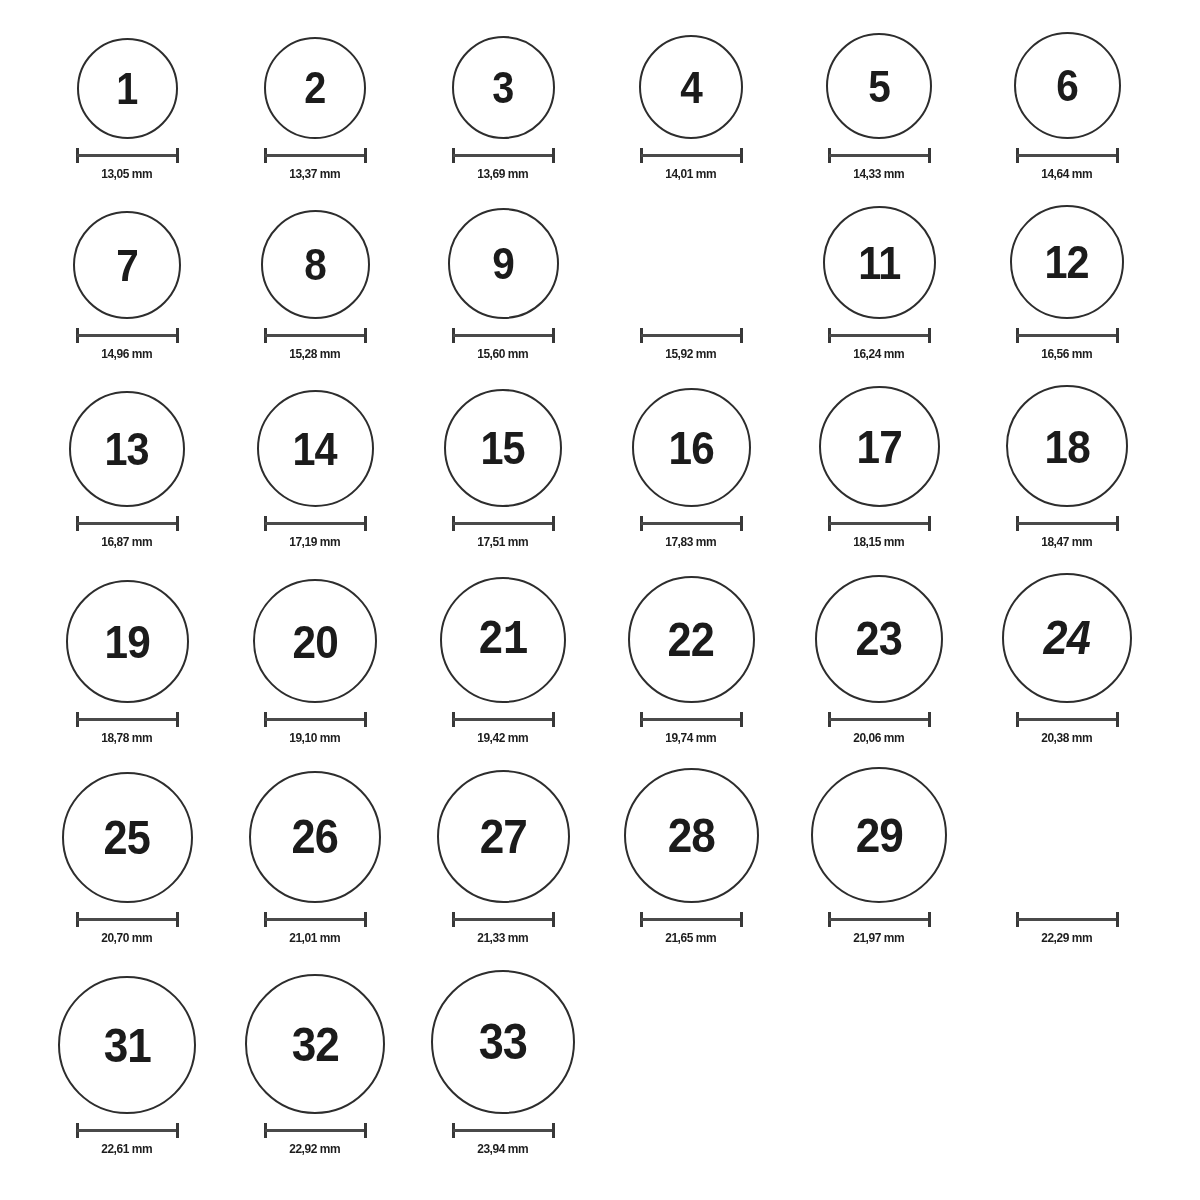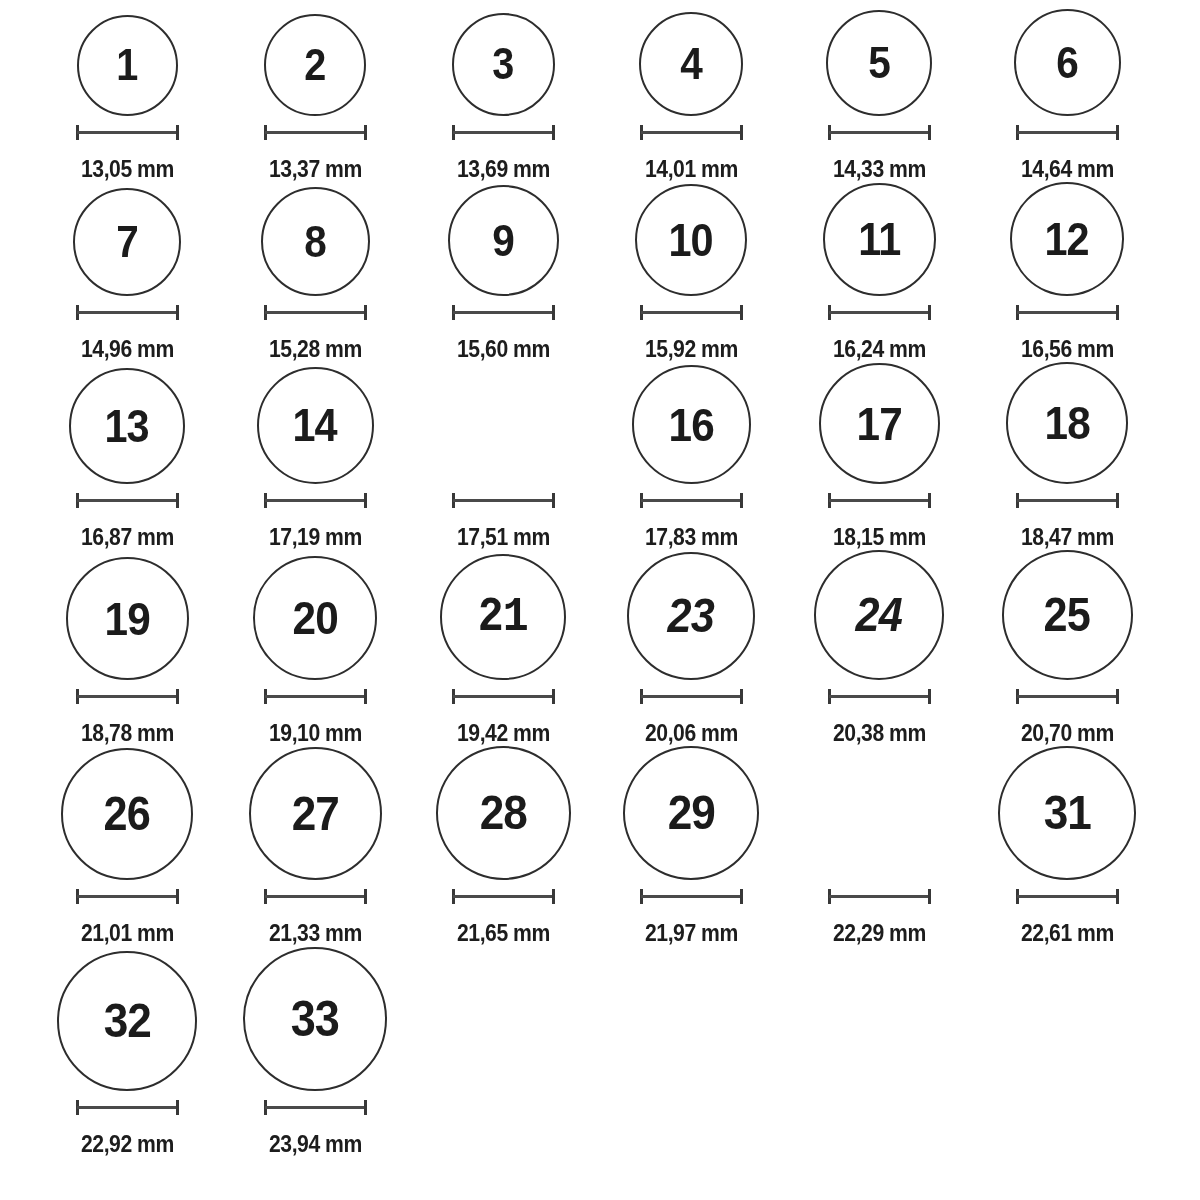--- a/index.html
+++ b/index.html
@@ -67,22 +67,22 @@
   .measure .tick {
     position: absolute;
     top: 0;
     width: 3px;
     height: 15px;
     background: #383838;
   }
   .measure .tick.left  { left: 0; }
   .measure .tick.right { right: 0; }
   .label {
-    margin-top: 16px;
-    font-size: 23px;
+    margin-top: 4px;
+    font-size: 13px;
     font-weight: 700;
     color: #1d1d1d;
     letter-spacing: -0.5px;
     white-space: nowrap;
     line-height: 1.15;
     text-decoration: underline;
   }
   .label .label-text {
     display: inline-block;
     transform: scaleX(0.92);
@@ -186,23 +186,20 @@
           <span class="num" style="font-size: 45px;">9</span>
         </div>
         <div class="measure">
           <span class="tick left"></span>
           <span class="bar"></span>
           <span class="tick right"></span>
         </div>
         <div class="label"><span class="label-text">15,60 mm</span></div>
       </div>
       <div class="cell">
-        <div class="circle" style="width: 112px; height: 112px;">
-          <span class="num" style="font-size: 46px;">10</span>
-        </div>
         <div class="measure">
           <span class="tick left"></span>
           <span class="bar"></span>
           <span class="tick right"></span>
         </div>
         <div class="label"><span class="label-text">15,92 mm</span></div>
       </div>
       <div class="cell">
         <div class="circle" style="width: 113px; height: 113px;">
           <span class="num" style="font-size: 46px;">11</span>
@@ -241,20 +238,23 @@
           <span class="num" style="font-size: 46px;">14</span>
         </div>
         <div class="measure">
           <span class="tick left"></span>
           <span class="bar"></span>
           <span class="tick right"></span>
         </div>
         <div class="label"><span class="label-text">17,19 mm</span></div>
       </div>
       <div class="cell">
+        <div class="circle" style="width: 118px; height: 118px;">
+          <span class="num" style="font-size: 46px;">15</span>
+        </div>
         <div class="measure">
           <span class="tick left"></span>
           <span class="bar"></span>
           <span class="tick right"></span>
         </div>
         <div class="label"><span class="label-text">17,51 mm</span></div>
       </div>
       <div class="cell">
         <div class="circle" style="width: 119px; height: 119px; text-align: right;">
           <span class="num" style="font-size: 47px;">16</span>
@@ -315,21 +315,32 @@
           <span class="num" style="font-size: 48px;">21</span>
         </div>
         <div class="measure">
           <span class="tick left"></span>
           <span class="bar"></span>
           <span class="tick right"></span>
         </div>
         <div class="label"><span class="label-text">19,42 mm</span></div>
       </div>
       <div class="cell">
-        <div class="circle" style="width: 128px; height: 128px; font-style: italic;">
+        <div class="circle" style="width: 127px; height: 127px;">
+          <span class="num" style="font-size: 48px;">22</span>
+        </div>
+        <div class="measure">
+          <span class="tick left"></span>
+          <span class="bar"></span>
+          <span class="tick right"></span>
+        </div>
+        <div class="label"><span class="label-text">19,74 mm</span></div>
+      </div>
+      <div class="cell">
+        <div class="circle" style="width: 128px; height: 128px;">
           <span class="num" style="font-size: 48px;">23</span>
         </div>
         <div class="measure">
           <span class="tick left"></span>
           <span class="bar"></span>
           <span class="tick right"></span>
         </div>
         <div class="label"><span class="label-text">20,06 mm</span></div>
       </div>
       <div class="cell">

